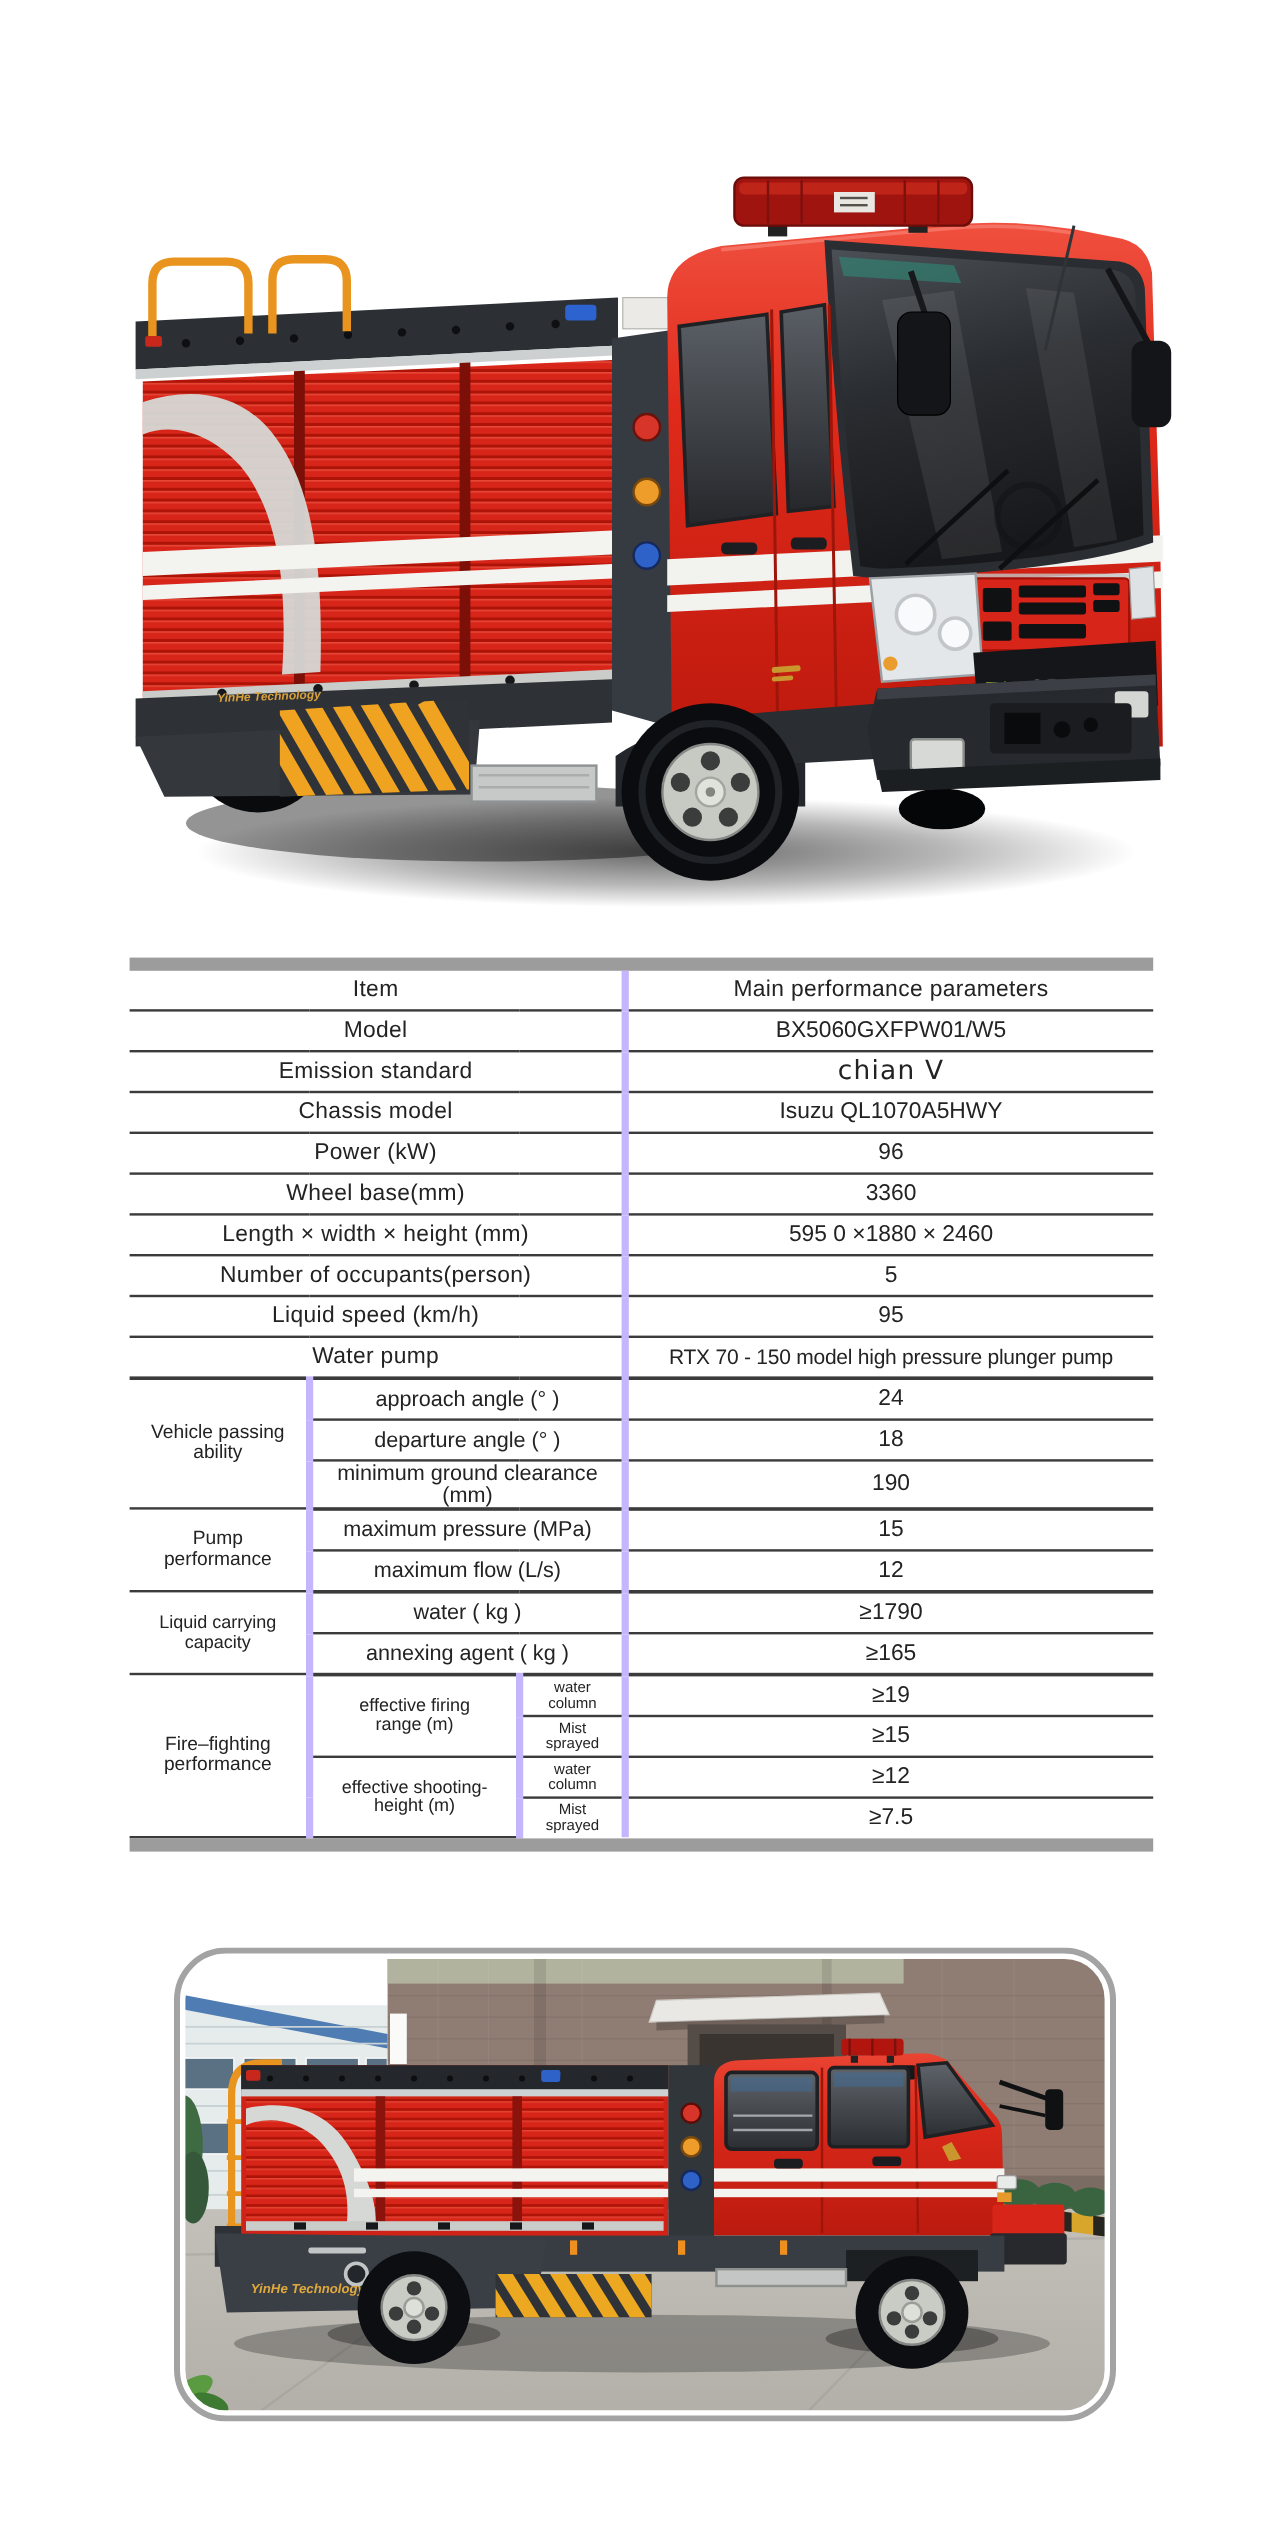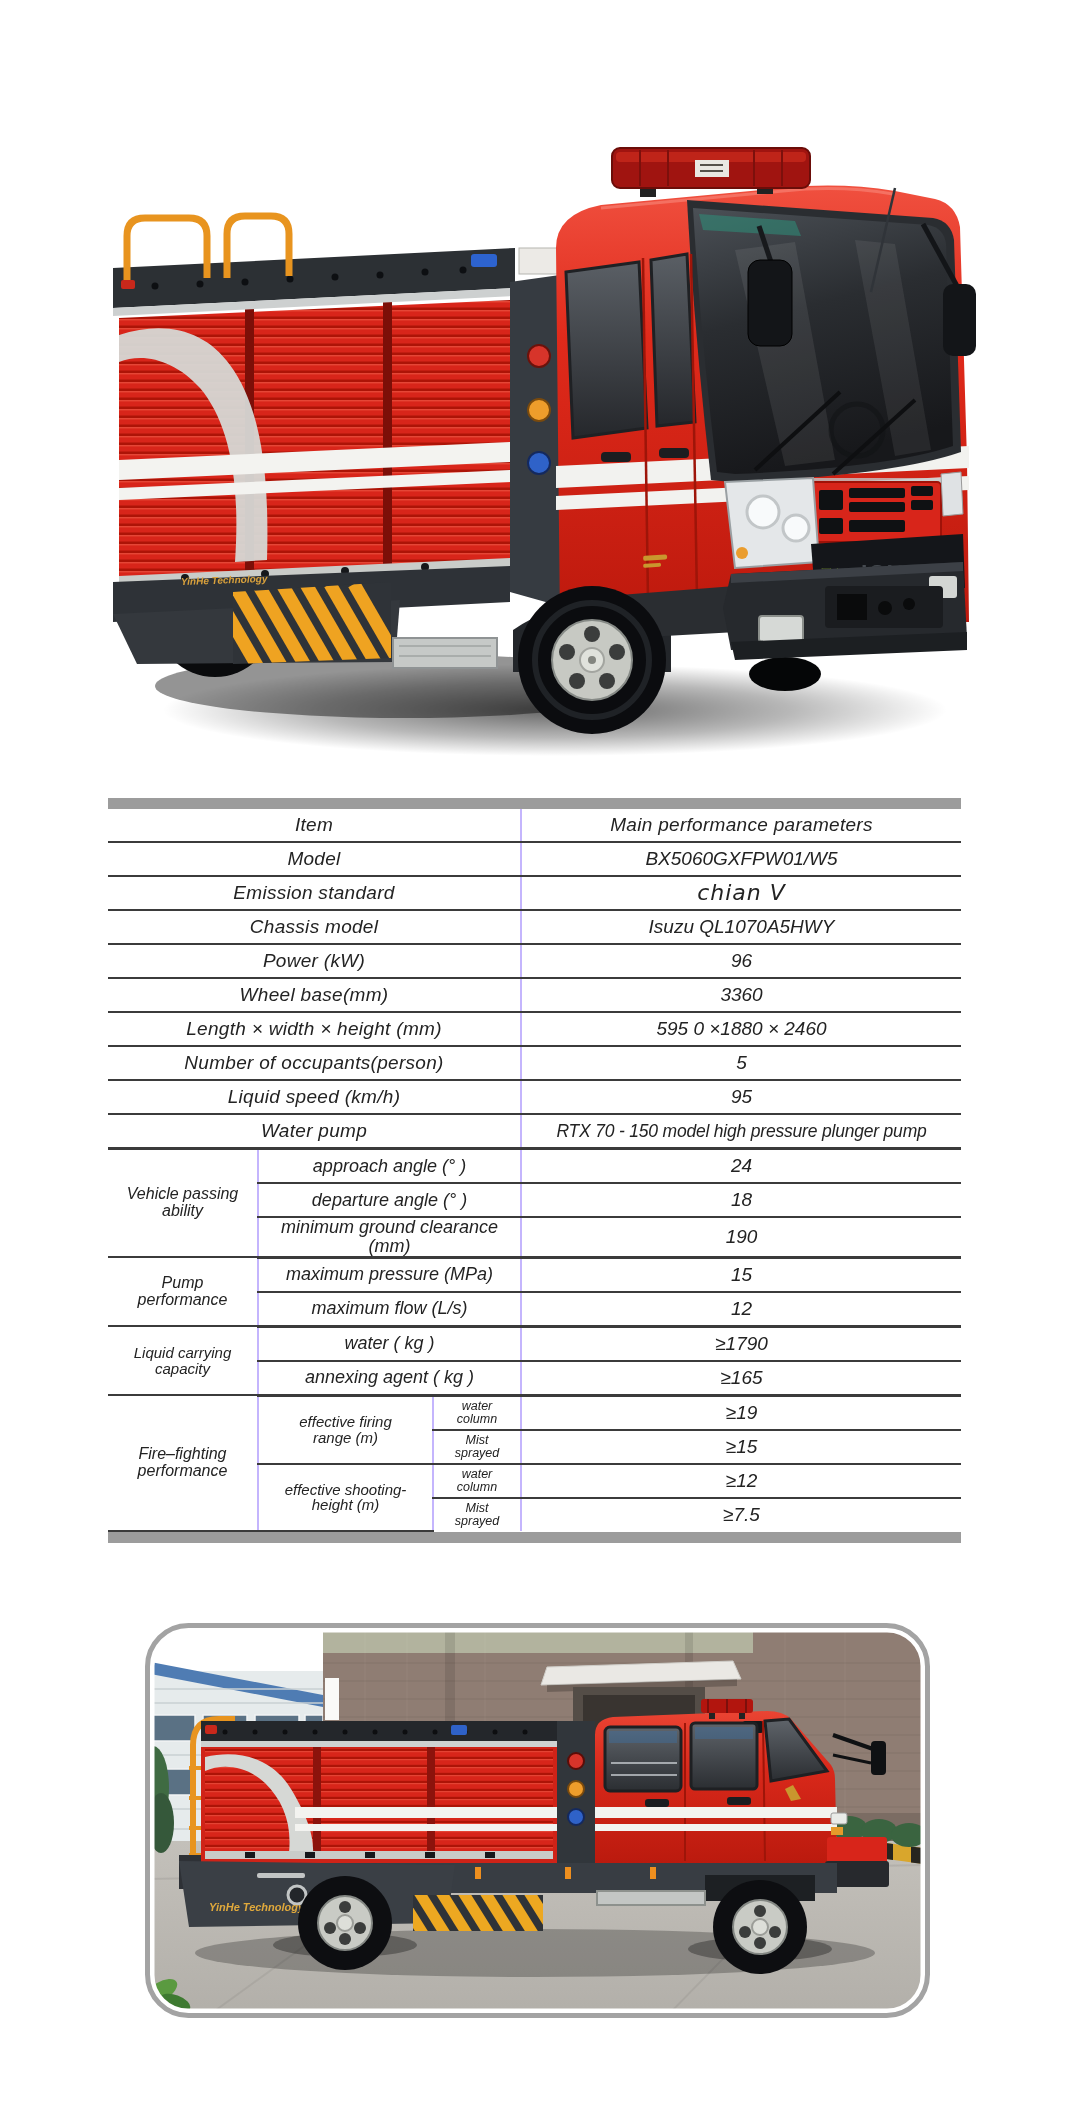--- a/index.html
+++ b/index.html
@@ -1,28 +1,28 @@
 <!DOCTYPE html>
 <html><head>
 <meta charset="utf-8">
 <style>
   html,body{margin:0;padding:0;background:#ffffff;}
   body{width:1065px;height:2108px;font-family:"Liberation Sans","DejaVu Sans",sans-serif;}
   .page{position:relative;width:1065px;height:2108px;background:#fff;overflow:hidden;}
   .hero{position:absolute;left:95px;top:130px;width:890px;height:640px;}
   .photo2{position:absolute;left:145px;top:1623px;width:785px;height:395px;}
-  .tablewrap{position:absolute;left:108px;top:798px;width:853px;font-style:italic;}
+  .tablewrap{position:absolute;left:108px;top:798px;width:853px;}
   .bar{height:11px;background:#9c9c9c;}
   table.spec{border-collapse:collapse;width:853px;table-layout:fixed;}
   table.spec td{
     height:32px;padding:0;text-align:center;vertical-align:middle;
     color:#232323;border-bottom:2px solid #3b3b3b;white-space:pre-line;
     line-height:1.05;overflow:hidden;
   }
-  td.bl{border-left:2px solid #c4b5fd;}
+  td.bl{border-left:6px solid #c4b5fd;}
   tr.thick td{border-bottom-width:3px;}
   tr.last td{border-bottom:none;}
   td.cthick{border-bottom-width:3px;}
   td.clast{border-bottom:none;margin-top:40px;}
   td.lbl{font-size:19px;letter-spacing:.3px;}
   td.val{font-size:19px;}
   td.alt{font-size:22px;letter-spacing:1px;font-family:"DejaVu Sans",sans-serif;}
   td.valsm{font-size:17.5px;letter-spacing:-.2px;margin-top:29px;}
   td.grp{font-size:16px;line-height:15px;}
   td.grpsm{font-size:15px;line-height:15px;}

